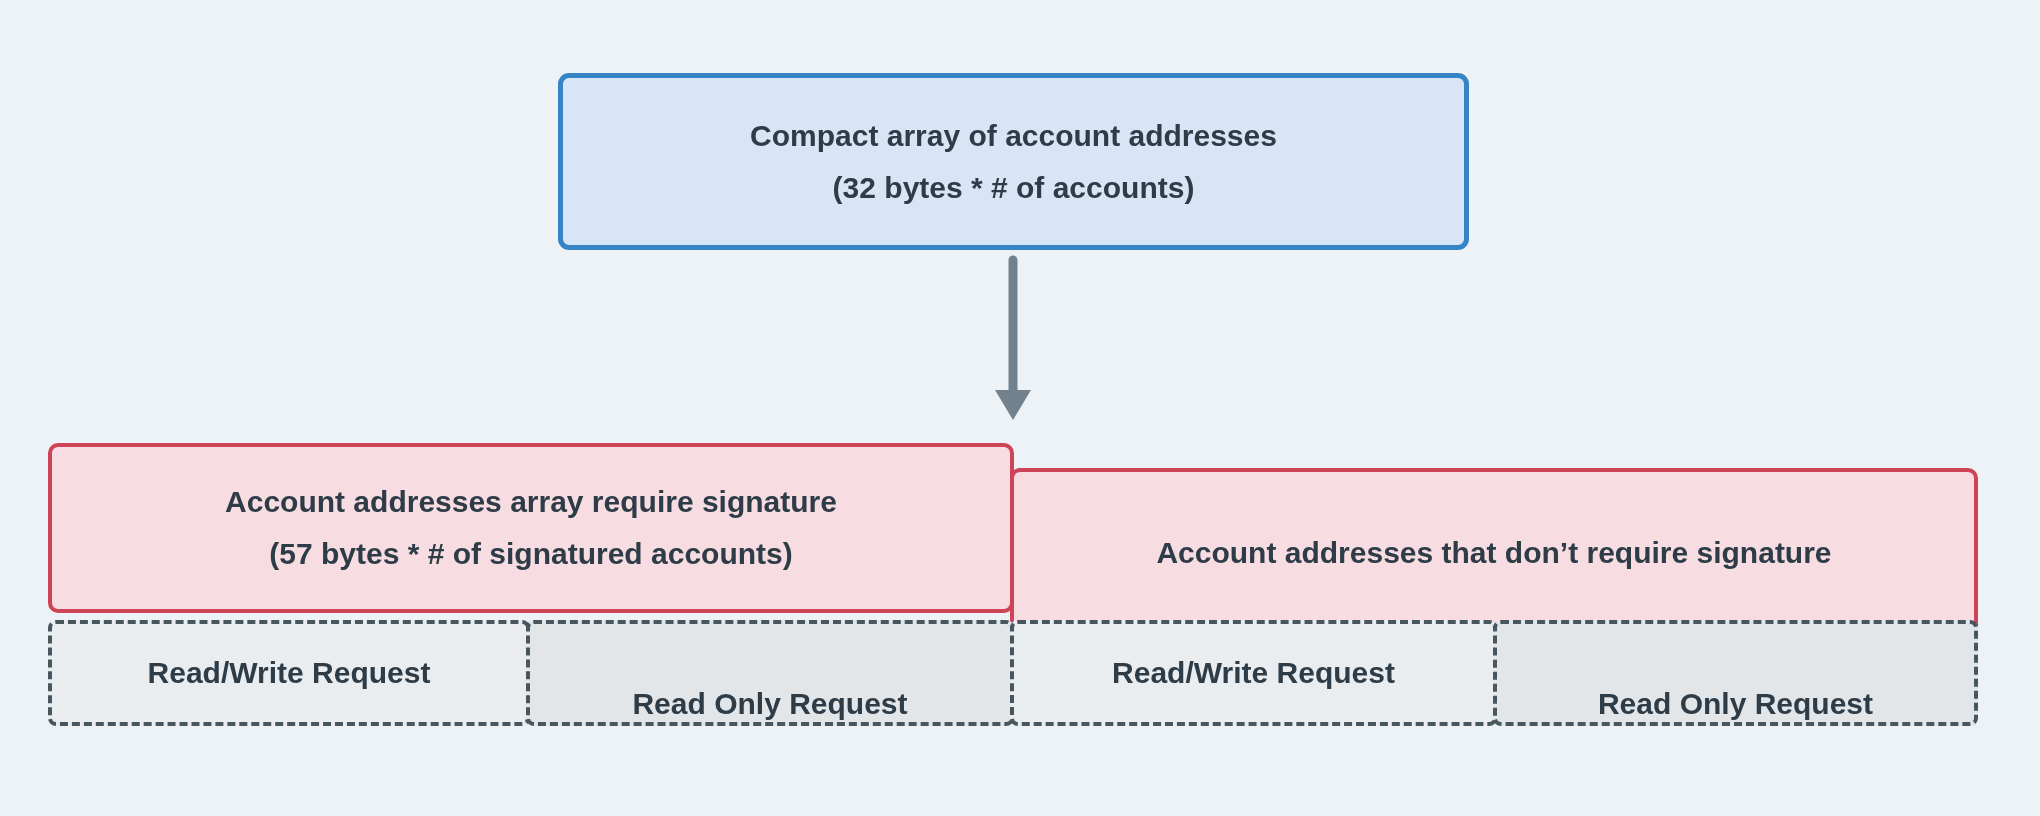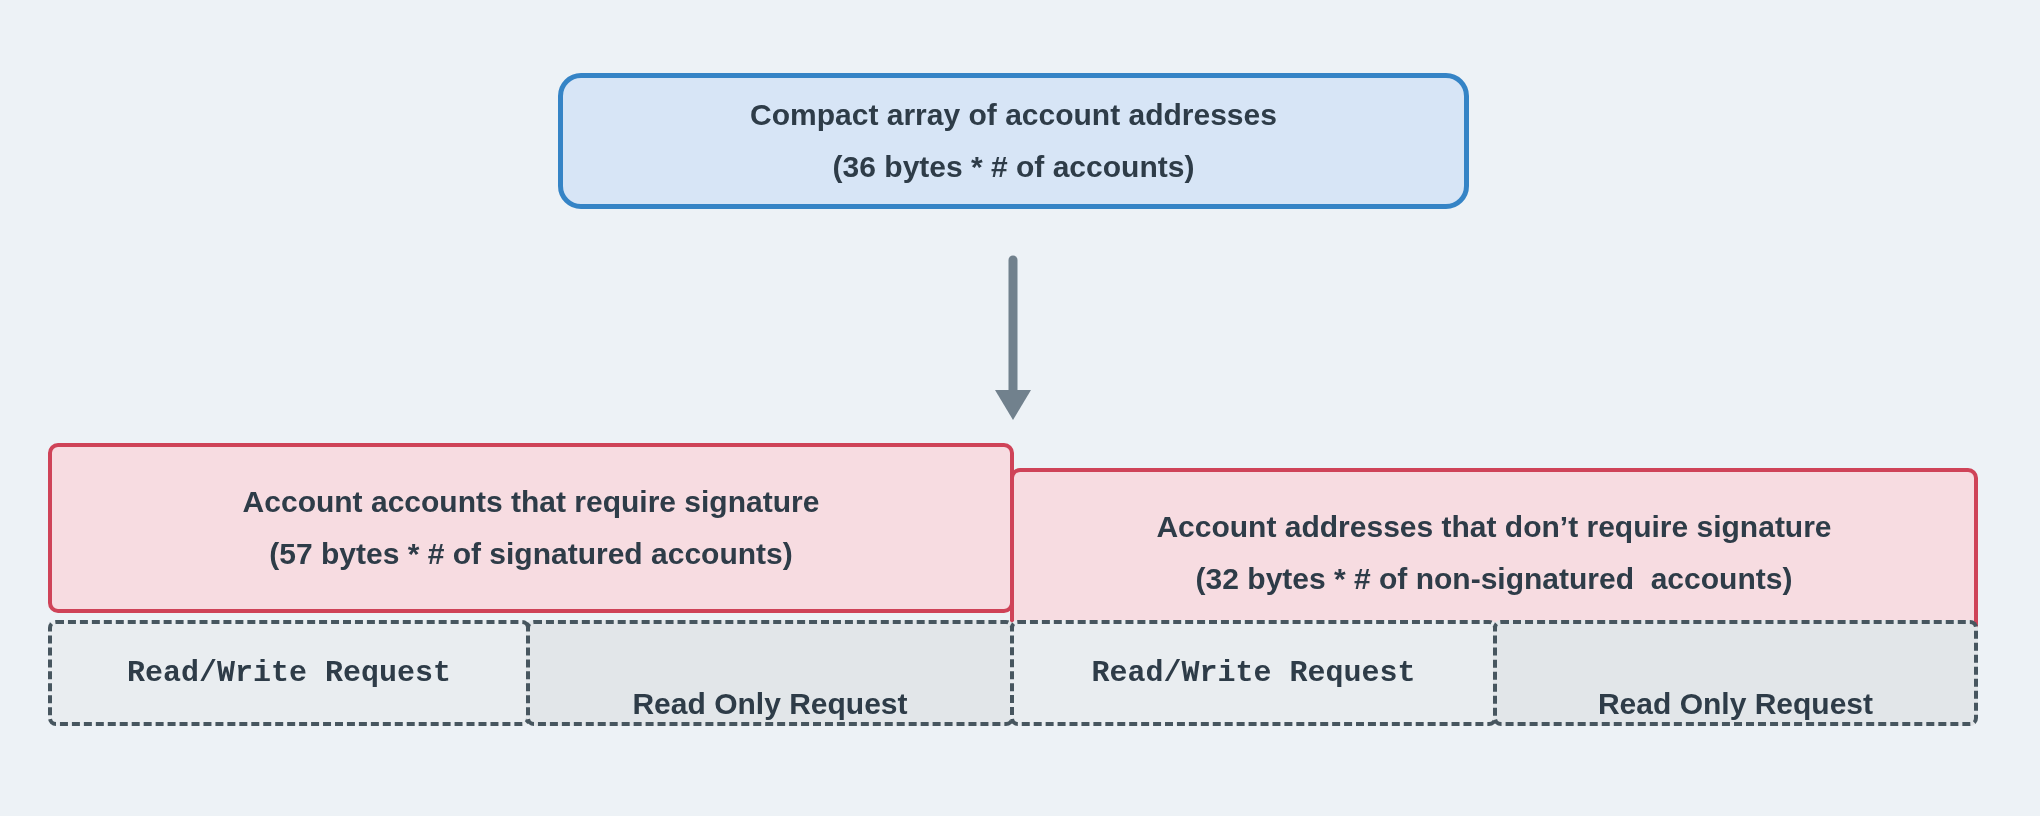--- a/index.html
+++ b/index.html
@@ -23,75 +23,74 @@
     font-size: 30px;
     font-weight: 600;
   }
   .box-line {
     white-space: pre-wrap;
     line-height: 52px;
   }
   .single-line { line-height: 36px; }
 
   .blue-box {
-    left: 558px; top: 73px; width: 911px; height: 136px;
+    left: 558px; top: 73px; width: 911px; height: 177px;
     background: var(--blue-fill, #d7e5f6);
     border: 5px solid var(--blue-border, #3584c6);
-    border-radius: 23px;
+    border-radius: 11px;
   }
   .arrow-wrap {
     position: absolute;
     left: 985px; top: 252px; width: 56px; height: 170px;
   }
   .red-box {
     top: 443px; height: 170px;
     background: var(--red-fill, #f7dce1);
     border: 4px solid var(--red-border, #cf4358);
     border-radius: 10px;
   }
   .red-left  { left: 48px;   width: 966px; }
   .red-right { left: 1010px; width: 968px; margin-top: 25px; }
 
   .dash-box {
     top: 620px; height: 106px;
     border: 4px dashed var(--dash-border, #47565f);
     border-radius: 8px;
   }
-  .dash-light { background: var(--gray-fill-light, #e9edf0); font-family: Liberation Mono, monospace; }
+  .dash-light { background: var(--gray-fill-light, #e9edf0); }
   .dash-dark  { background: var(--gray-fill-dark,  #e2e6e9); justify-content: flex-end; }
   .dash-1 { left: 48px;   width: 482px; }
   .dash-2 { left: 526px;  width: 488px; }
   .dash-3 { left: 1010px; width: 487px; }
   .dash-4 { left: 1493px; width: 485px; }
 </style>
 </head>
 <body>
 
 <div class="canvas">
 
   <div class="node blue-box">
     <div class="box-line">Compact array of account addresses</div>
-    <div class="box-line">(36 bytes * # of accounts)</div>
+    <div class="box-line">(32 bytes * # of accounts)</div>
   </div>
 
   <div class="arrow-wrap">
     <svg width="56" height="170" viewBox="0 0 56 170" xmlns="http://www.w3.org/2000/svg">
       <line x1="28" y1="8" x2="28" y2="140" stroke="#71818d" stroke-width="9" stroke-linecap="round"></line>
       <polygon points="10,138 46,138 28,168" fill="#71818d"></polygon>
     </svg>
   </div>
 
   <div class="node red-box red-left">
-    <div class="box-line">Account accounts that require signature</div>
+    <div class="box-line">Account addresses array require signature</div>
     <div class="box-line">(57 bytes * # of signatured accounts)</div>
   </div>
 
   <div class="node red-box red-right">
     <div class="box-line">Account addresses that don’t require signature</div>
-    <div class="box-line">(32 bytes * # of non-signatured  accounts)</div>
   </div>
 
   <div class="node dash-box dash-light dash-1">
     <div class="single-line">Read/Write Request</div>
   </div>
 
   <div class="node dash-box dash-dark dash-2">
     <div class="single-line">Read Only Request</div>
   </div>
 

